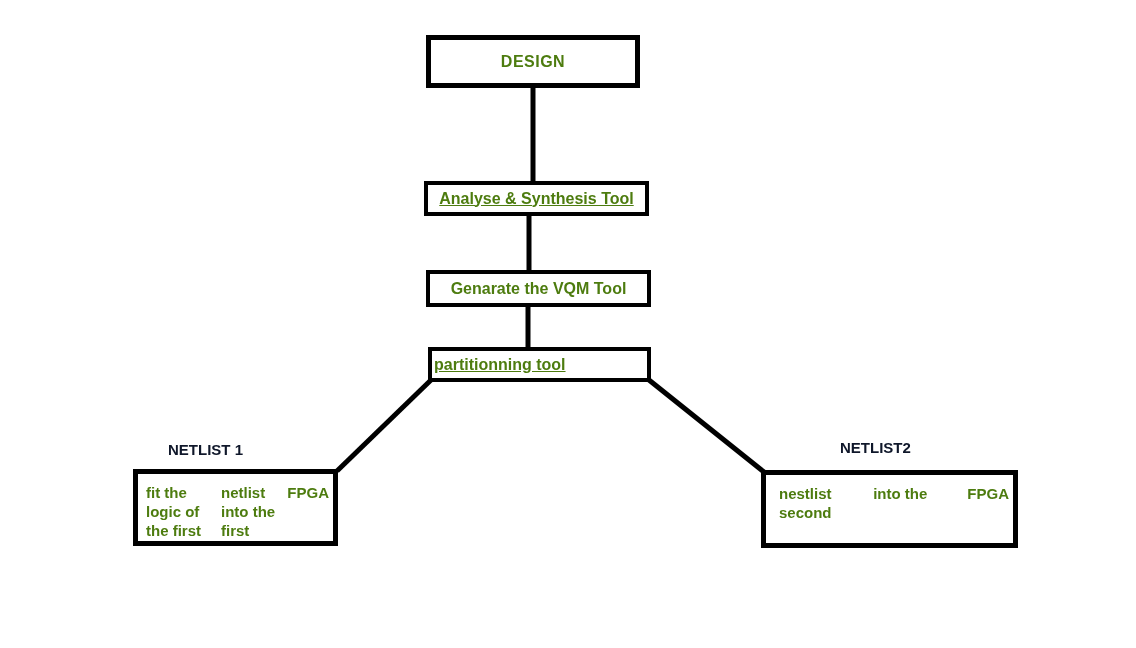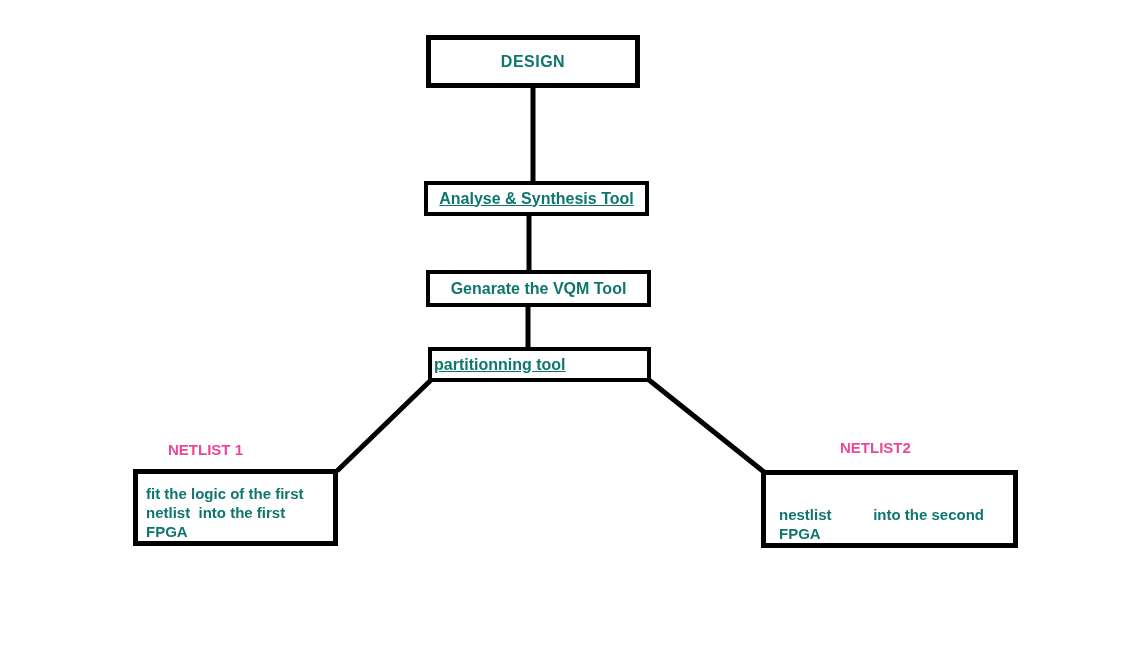--- a/index.html
+++ b/index.html
@@ -24,21 +24,21 @@
   }
   .connectors line {
     stroke: #000000;
     stroke-width: 5;
   }
   .node {
     position: absolute;
     box-sizing: border-box;
     background: #ffffff;
     border: 4px solid #000000;
-    color: #0f766e;
+    color: #4d7c0f;
     font-weight: bold;
     font-size: 16px;
     display: flex;
     align-items: center;
     justify-content: center;
     white-space: pre-wrap;
   }
   .node-design {
     left: 426px; top: 35px; width: 214px; height: 53px;
     border-width: 5px;
@@ -53,35 +53,35 @@
   .node-partition {
     left: 428px; top: 347px; width: 223px; height: 35px;
     justify-content: flex-start;
     padding-left: 2px;
     text-decoration: underline;
   }
   .node-netlist {
     border-width: 5px;
     font-size: 15px;
     line-height: 19px;
-    flex-direction: column;
+    flex-direction: row;
     align-items: flex-start;
     justify-content: flex-end;
   }
   .node-netlist1 {
     left: 133px; top: 469px; width: 205px; height: 77px;
     padding: 9px 4px 0 8px;
   }
   .node-netlist2 {
     left: 761px; top: 470px; width: 257px; height: 78px;
     padding: 9px 4px 0 13px;
   }
   .caption {
     position: absolute;
-    color: #ec4899;
+    color: #0f172a;
     font-weight: bold;
     font-size: 15px;
     white-space: pre;
   }
   .caption-netlist1 { left: 168px; top: 441px; }
   .caption-netlist2 { left: 840px; top: 439px; }
   .node-line { display: block; white-space: pre-wrap; }
 </style>
 </head>
 <body>

